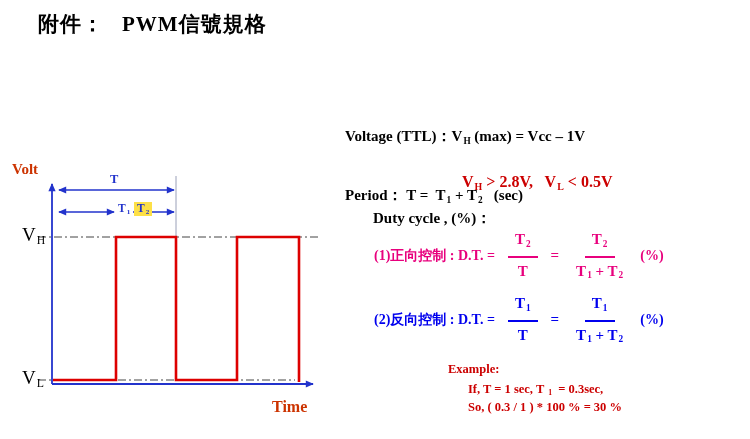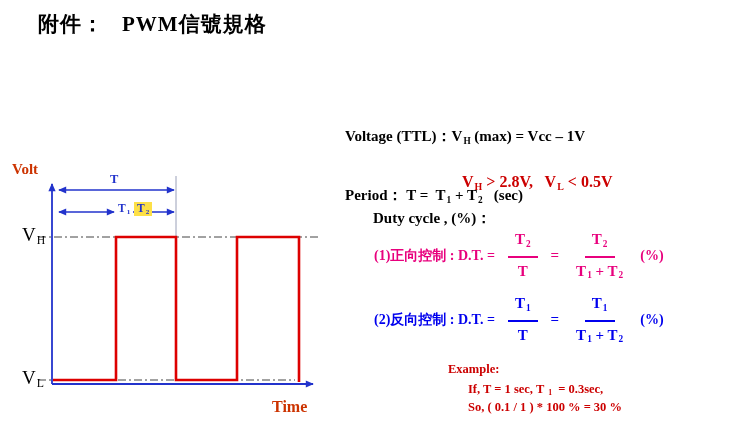--- a/index.html
+++ b/index.html
@@ -123,15 +123,15 @@
       <span class="num"><span>T</span><sub>1</sub></span>
       <span class="den"><span>T</span><sub>1</sub><span> + T</span><sub>2</sub></span>
     </span>
     <span class="f-pct">(%)</span>
   </div>
 
   <div class="example ex-head">Example:</div>
   <div class="example ex-l1">
     <span>If, T = 1 sec, T </span><sub>1</sub><span>&nbsp; = 0.3sec,</span>
   </div>
-  <div class="example ex-l2">So, ( 0.1 / 1 ) * 100 % = 30 %</div>
+  <div class="example ex-l2">So, ( 0.3 / 1 ) * 100 % = 30 %</div>
 
 </div>
 
 </body></html>

